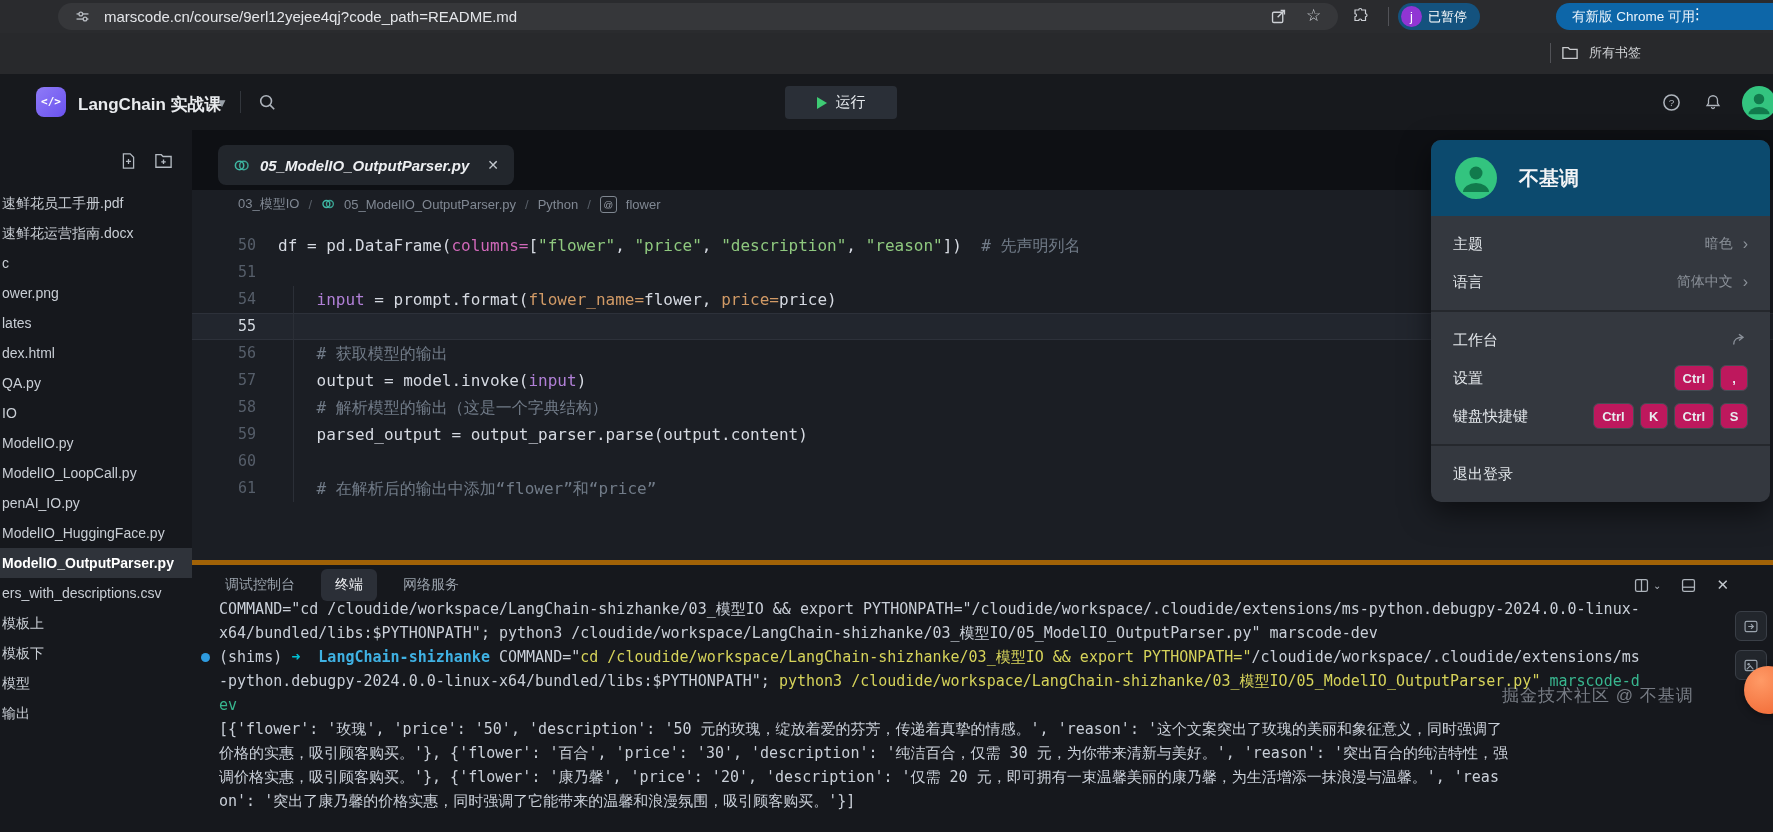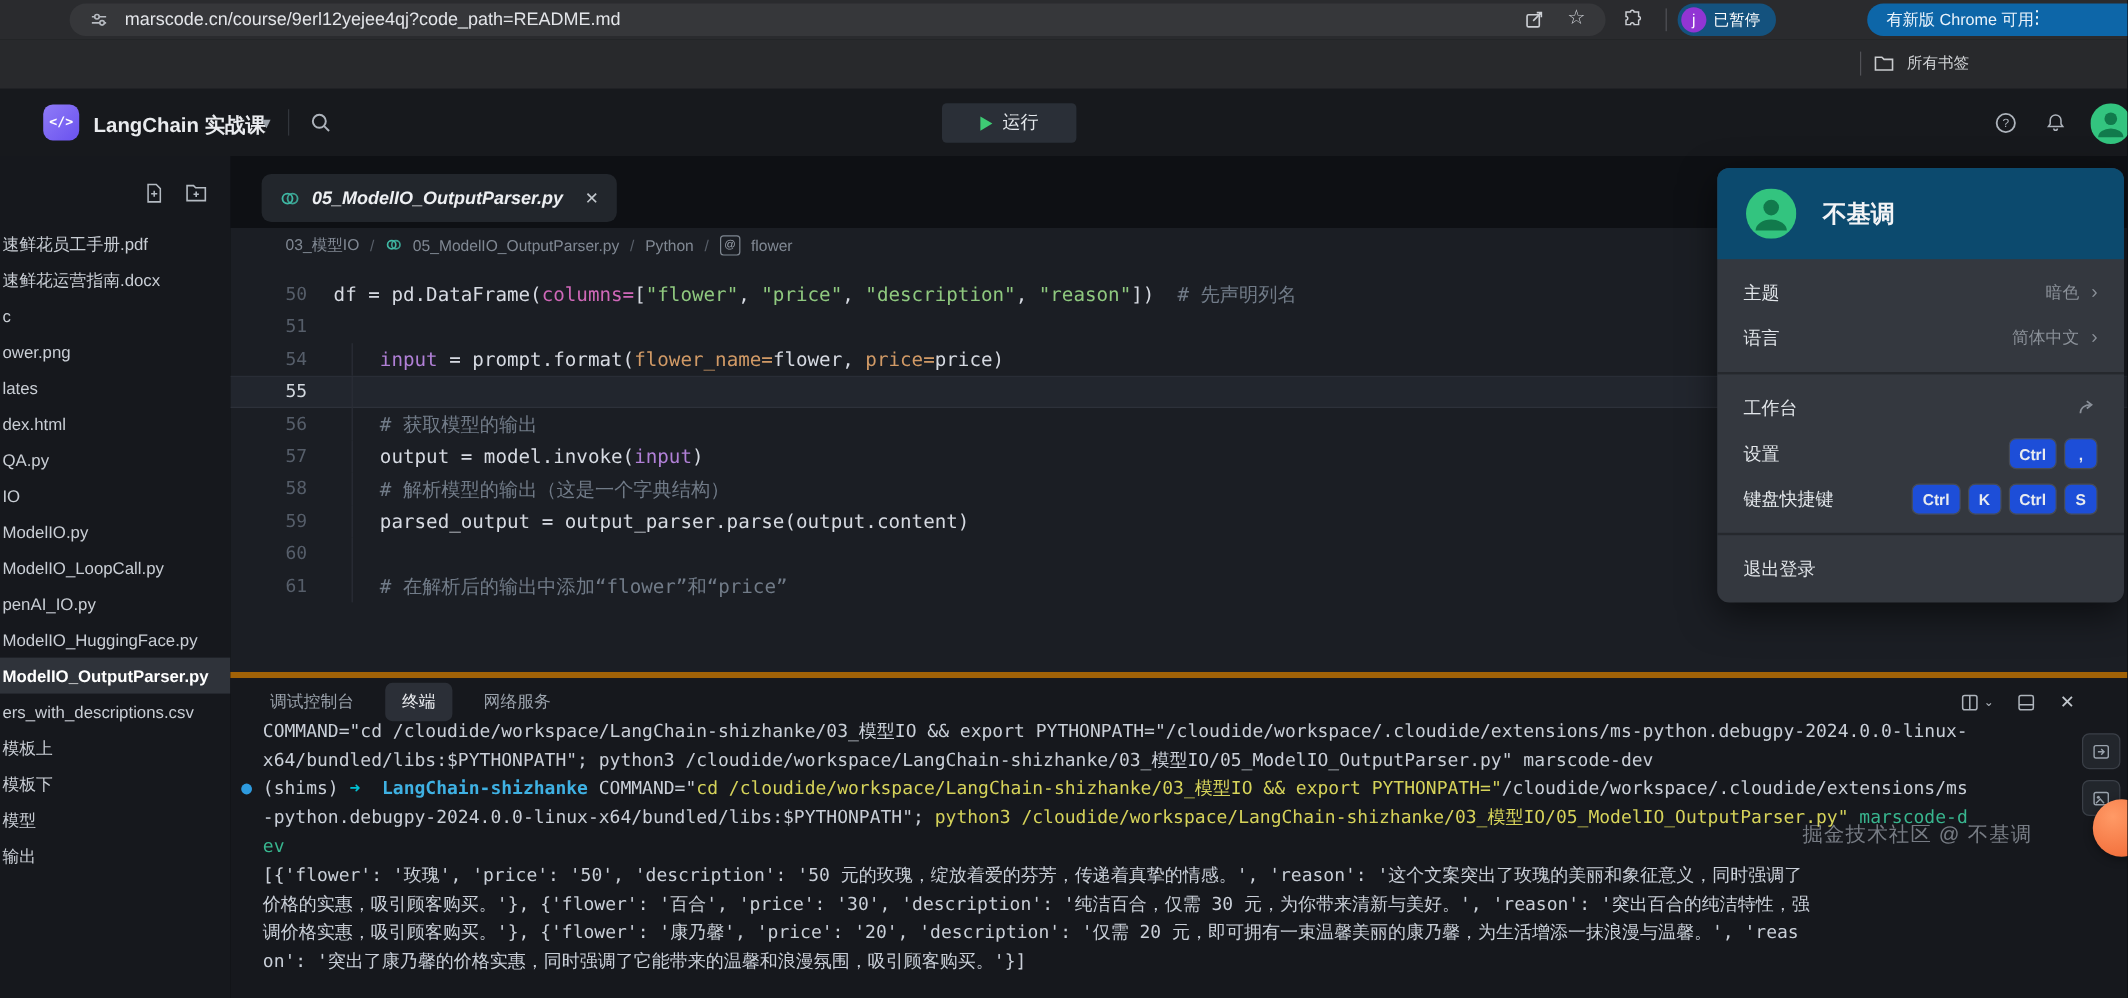--- a/index.html
+++ b/index.html
@@ -96,21 +96,21 @@
   
   .user-panel{position:absolute;left:1431px;top:140px;width:339px;background:#34383f;border-radius:10px;
     box-shadow:0 10px 30px rgba(0,0,0,.55);overflow:hidden;z-index:5;}
   .panel-header{height:76px;background:#0c4a6e;display:flex;align-items:center;gap:22px;padding:0 24px;}
   .username{font-size:20px;font-weight:bold;color:#f3f4f6;}
   .panel-section{padding:9px 0;}
   .panel-section + .panel-section{border-top:2px solid #25282d;}
   .menu-row{height:38px;display:flex;align-items:center;padding:0 22px;font-size:15px;color:#e2e6ea;}
   .menu-row .row-right{margin-left:auto;display:flex;align-items:center;gap:10px;color:#8b9199;font-size:14px;}
   .chev-r{font-size:16px;color:#8b9199;}
-  .kbd{min-width:10px;height:24px;padding:0 8px;border:1px solid #474c55;border-radius:6px;background:#1d4ed8;
+  .kbd{min-width:10px;height:24px;padding:0 8px;border:1px solid #474c55;border-radius:6px;background:#be185d;
     color:#e8ebef;font-size:13px;font-weight:bold;display:flex;align-items:center;justify-content:center;}
   .kbd-group{display:flex;gap:6px;margin-left:auto;}
 
   .watermark{position:absolute;left:1502px;top:684px;font-size:17px;color:rgba(198,205,216,.55);
     letter-spacing:1px;z-index:8;white-space:nowrap;}
   .float-badge{position:absolute;left:1744px;top:666px;width:48px;height:48px;border-radius:50%;
     background:radial-gradient(circle at 35% 30%,#ff9a66,#ef6430);box-shadow:0 2px 8px rgba(0,0,0,.4);z-index:9;}
 </style>
 </head>
 <body>

